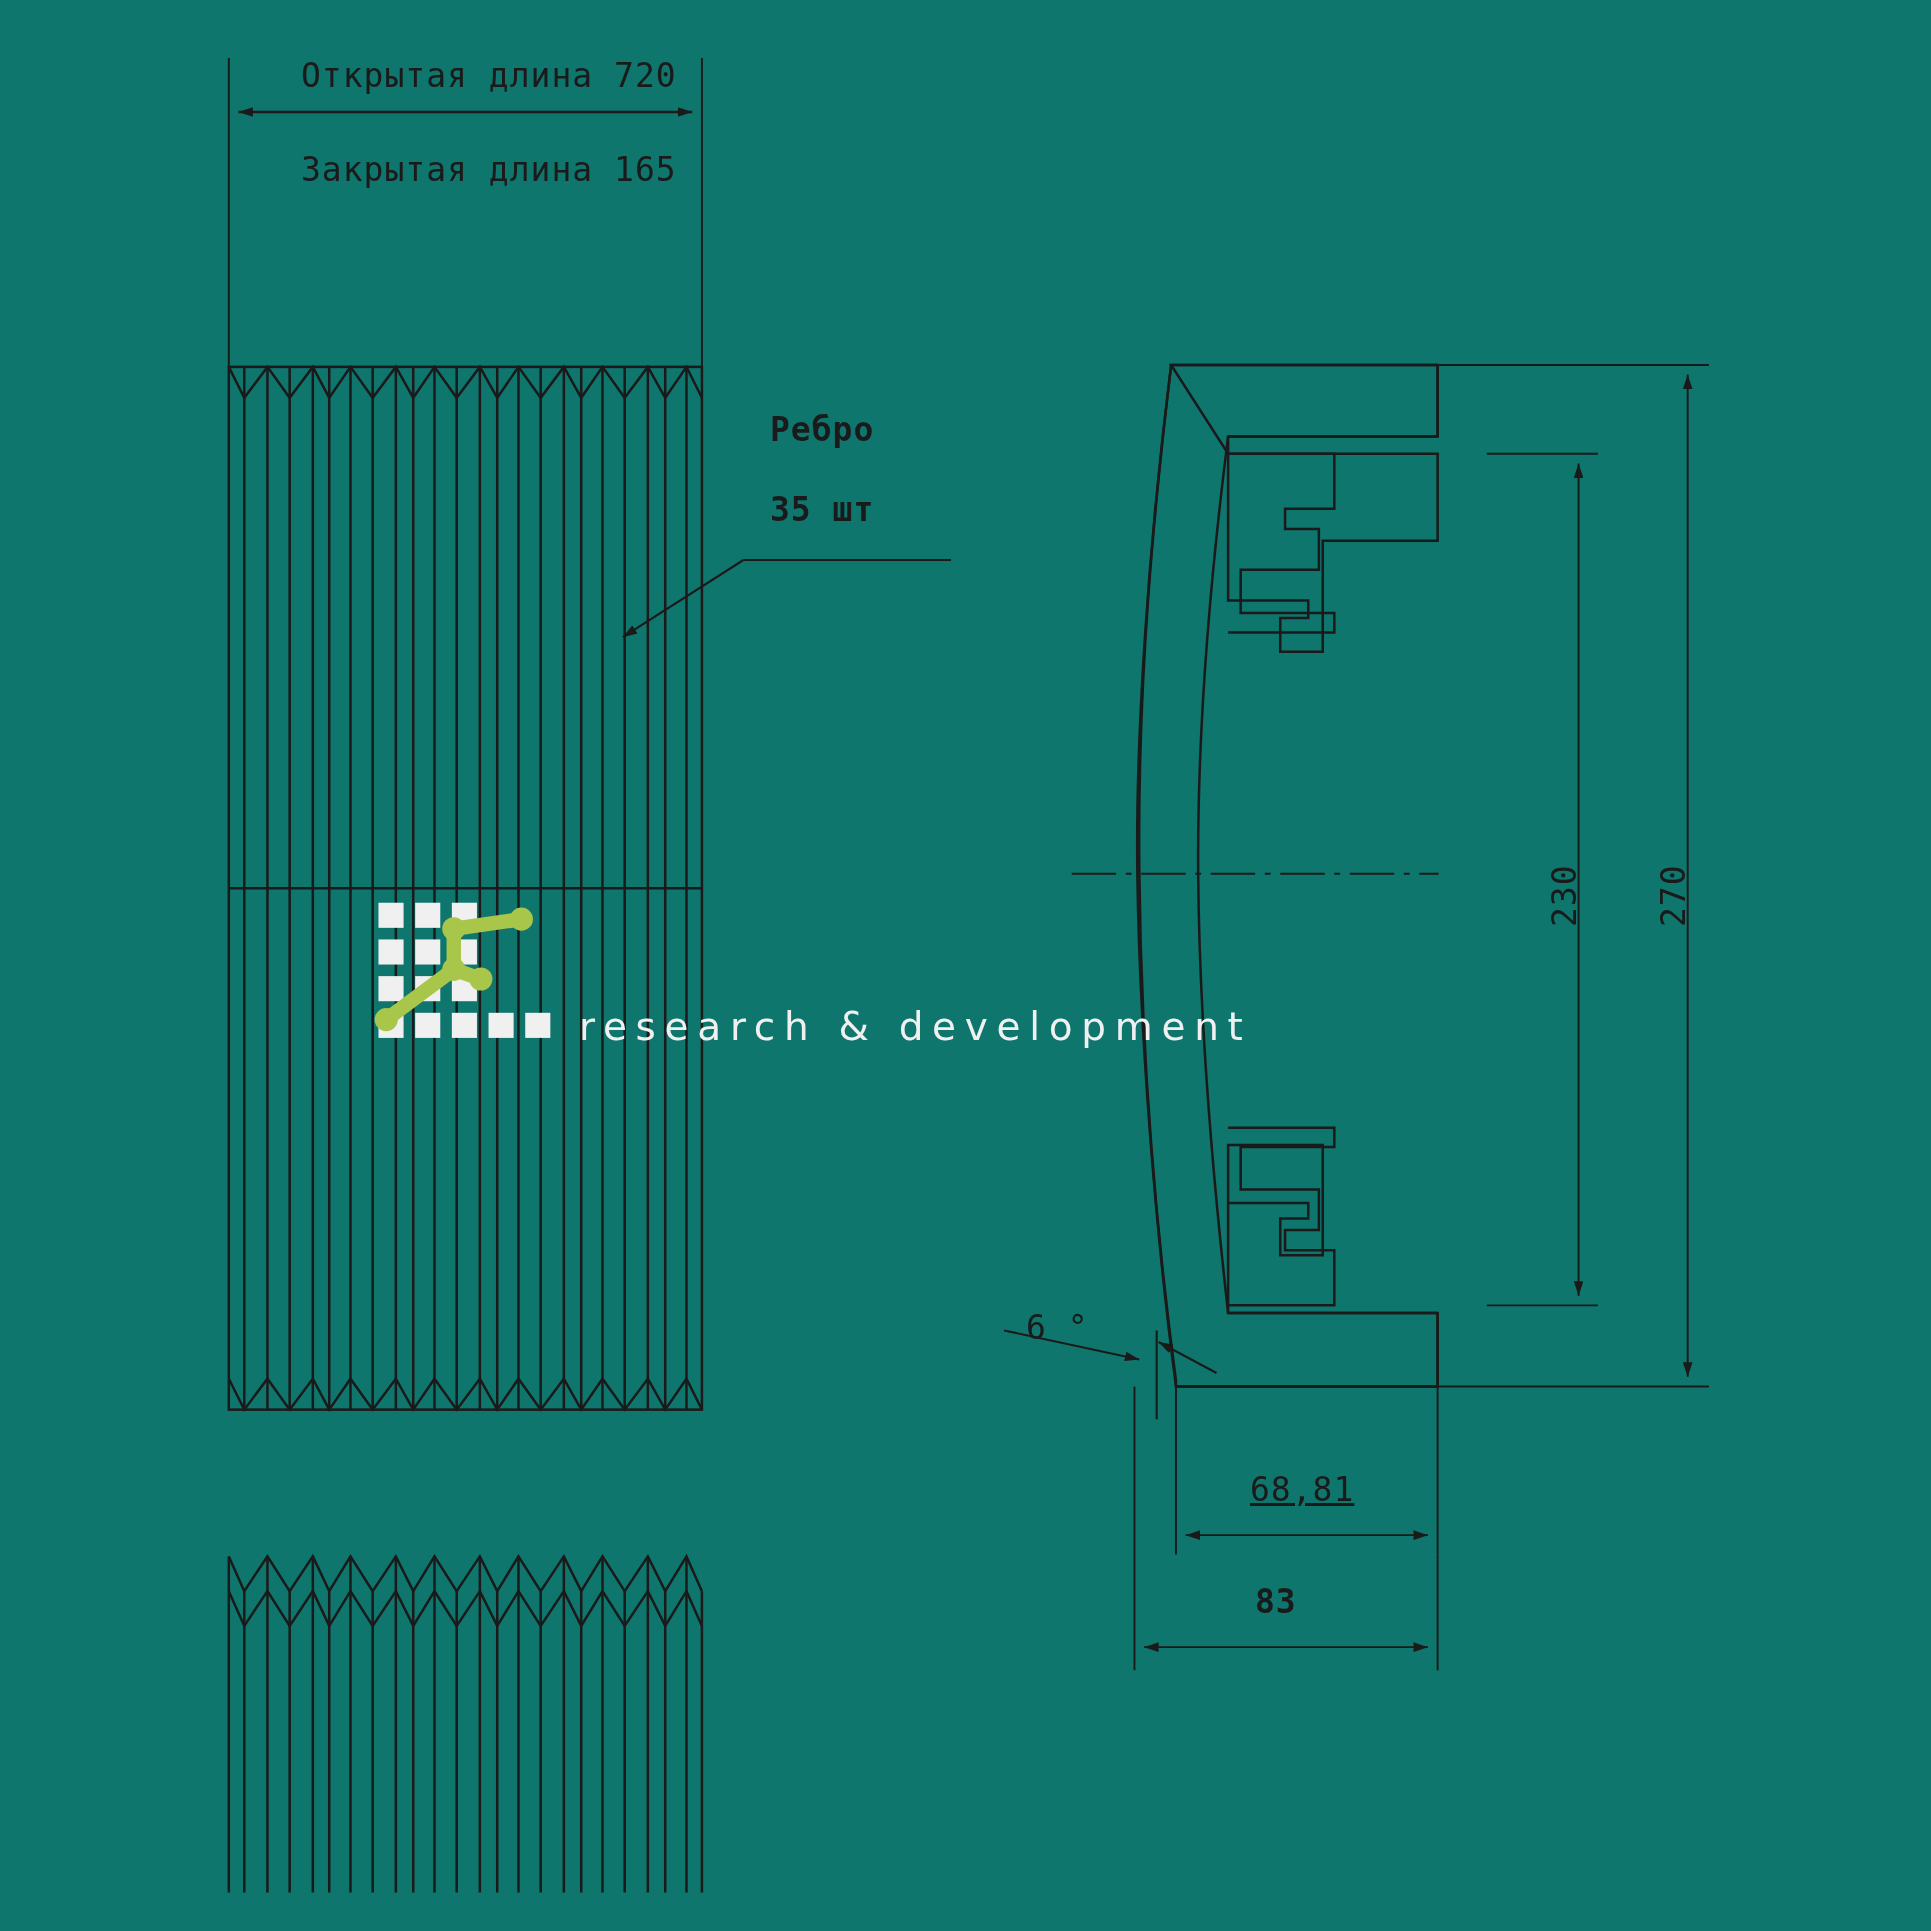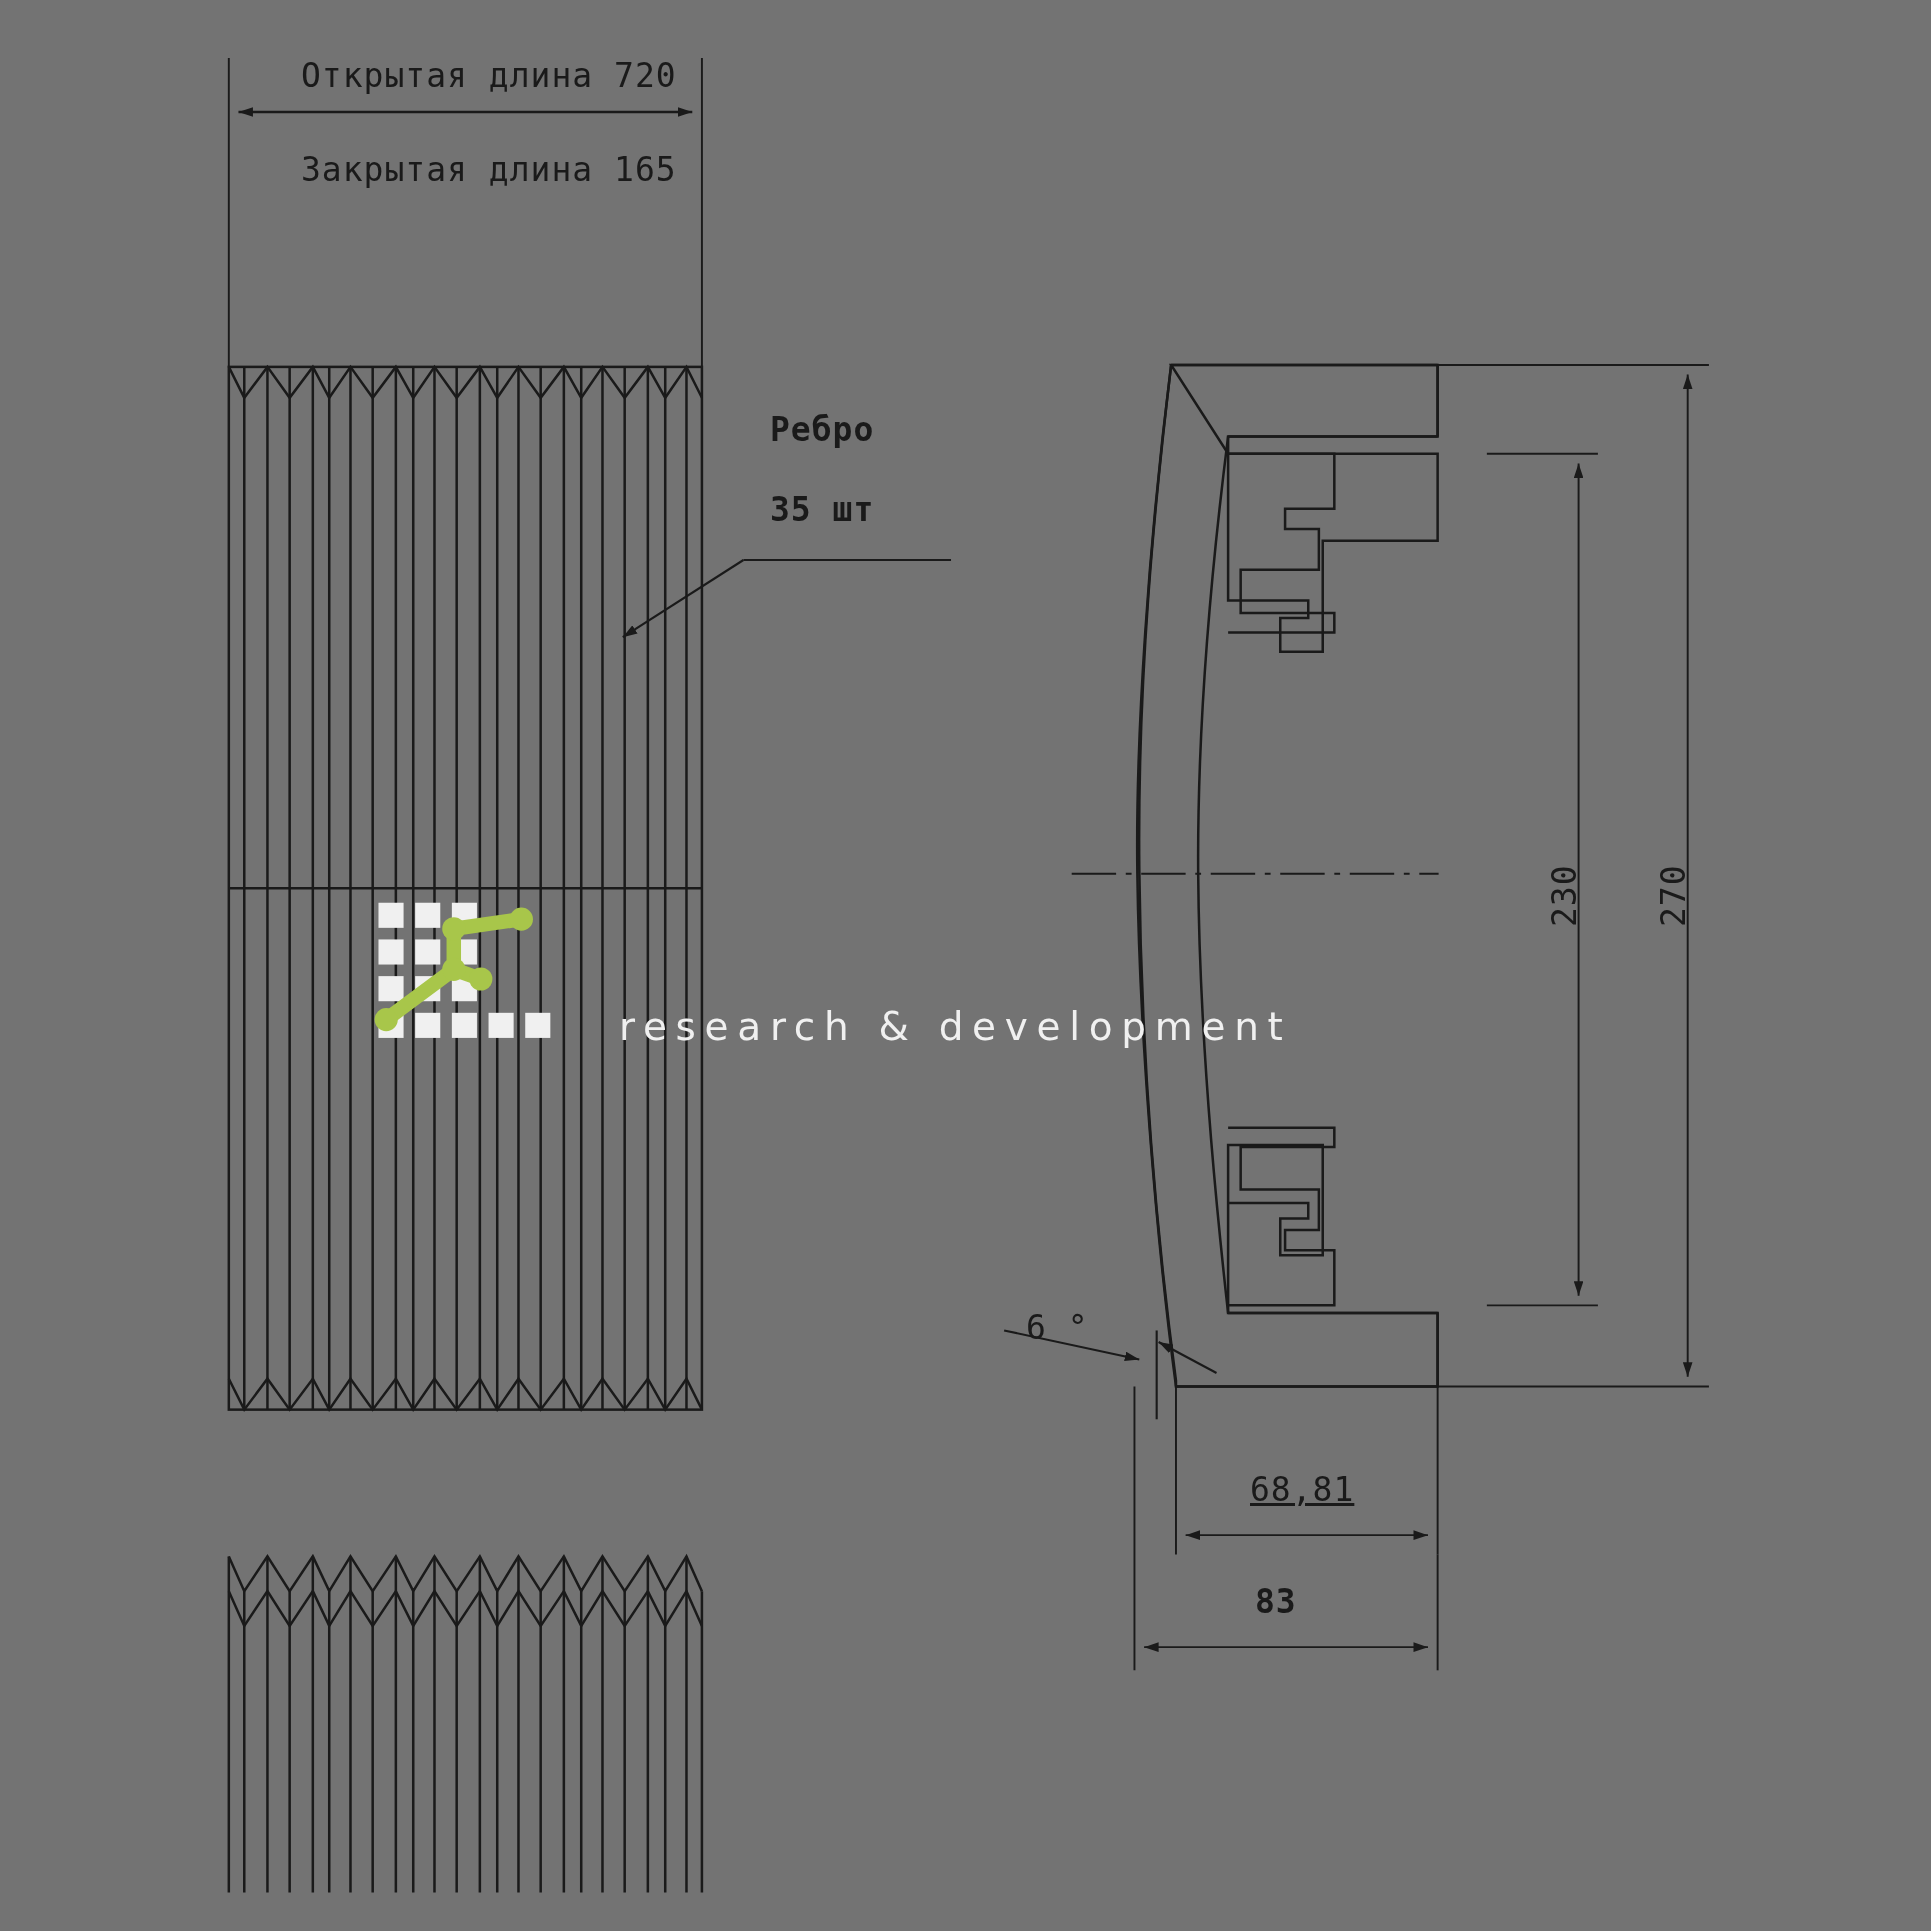--- a/index.html
+++ b/index.html
@@ -4,21 +4,21 @@
 <style>
   html, body {
     margin: 0;
     padding: 0;
     background: #ffffff;
   }
   #sheet {
     position: relative;
     width: 1931px;
     height: 1931px;
-    background: #737373;
+    background: #0f766e;
     overflow: hidden;
     font-family: "DejaVu Sans Mono", monospace;
   }
   #drawing-svg {
     position: absolute;
     left: 0;
     top: 0;
     width: 1931px;
     height: 1931px;
   }
@@ -49,21 +49,20 @@
     white-space: pre;
   }
   .wm-sub {
     left: 579px;
     top: 1004px;
     font-family: "DejaVu Sans", sans-serif;
     font-size: 39px;
     letter-spacing: 8.7px;
     color: #f0f0f0;
     white-space: pre;
-    margin-left: 40px;
   }
 </style>
 </head>
 <body>
 
 <div id="sheet">
 
   <svg id="drawing-svg" viewBox="0 0 2000 2000">
     <defs>
       <marker id="arrEnd" markerWidth="16" markerHeight="10" refX="15" refY="5" orient="auto" markerUnits="userSpaceOnUse">

